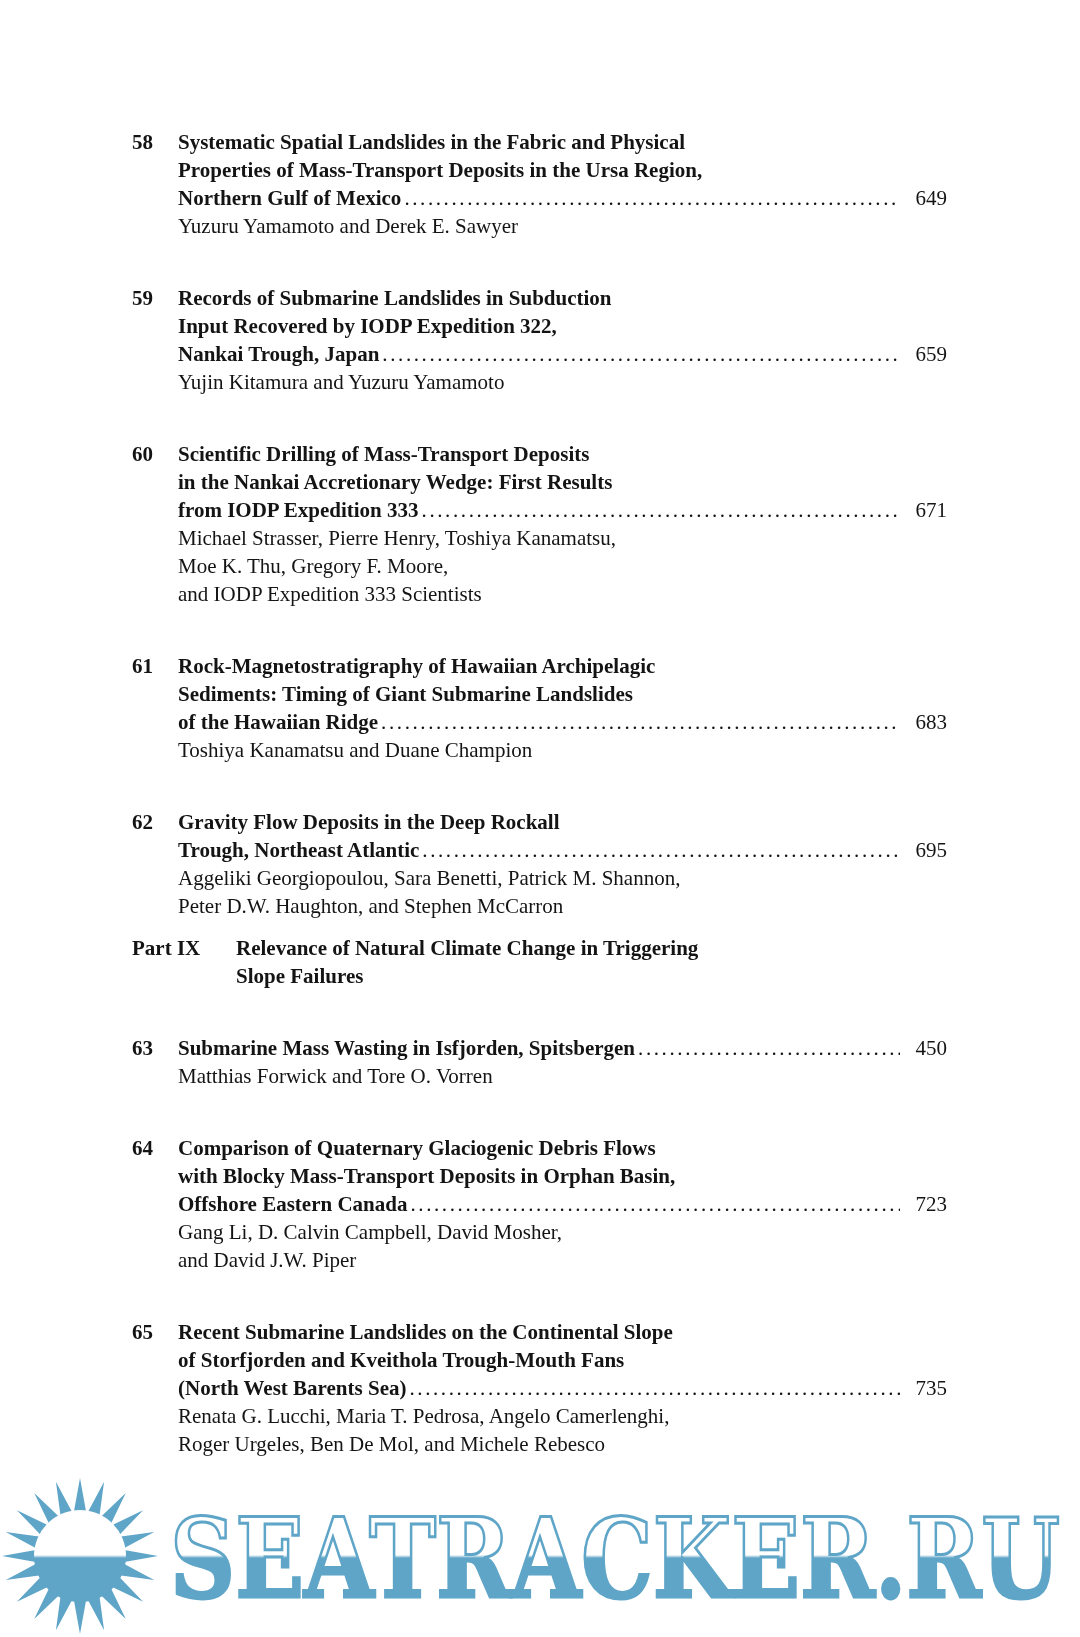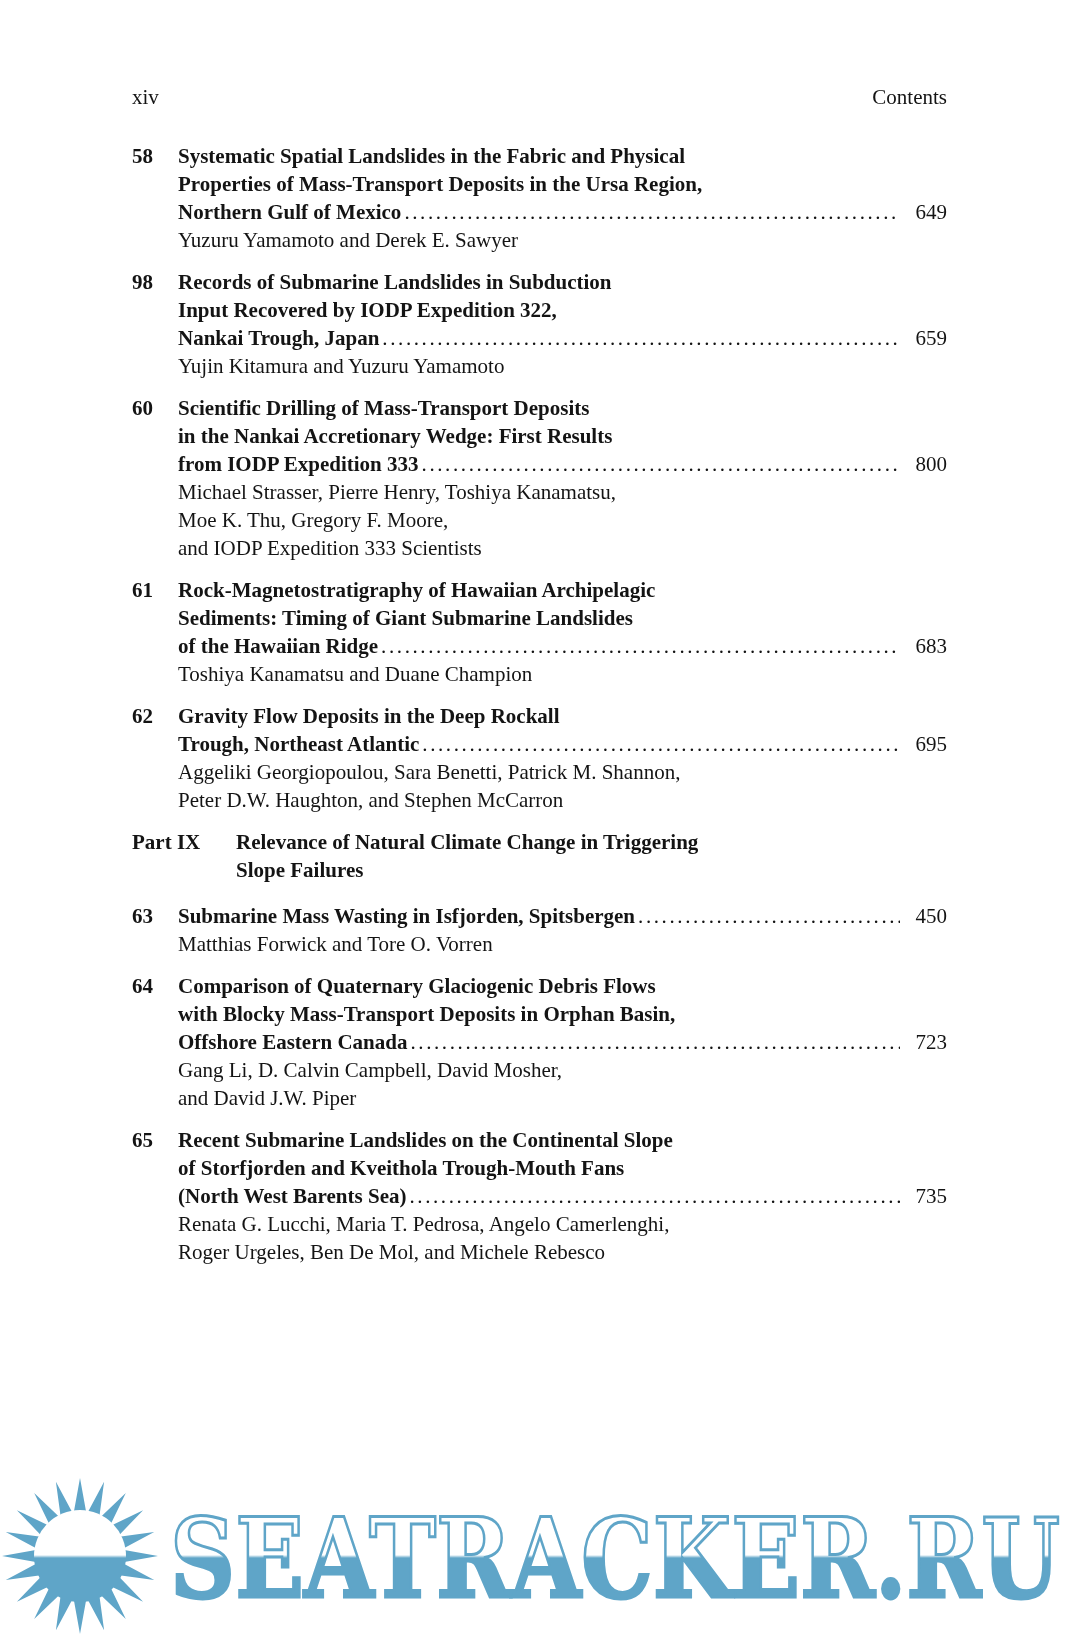--- a/index.html
+++ b/index.html
@@ -11,21 +11,21 @@
     font-family:"Liberation Serif", serif;
     color:#141414;
     overflow:hidden;
   }
   .content{position:absolute;left:132px;right:133px;top:84px;}
   .pagehead{
     display:flex;justify-content:space-between;align-items:baseline;
     font-size:21px;line-height:26px;margin-bottom:32px;
   }
   .toc{font-size:21px;line-height:28px;}
-  .entry{display:flex;margin-bottom:14px;}
+  .entry{display:flex;margin-bottom:14px;margin-top:44px;}
   .num{width:46px;flex:none;font-weight:bold;}
   .ebody{flex:1;min-width:0;}
   .tline{font-weight:bold;white-space:nowrap;}
   .tline.last{display:flex;align-items:baseline;white-space:normal;text-align:center;}
   .ttext{font-weight:bold;white-space:nowrap;flex:none;}
   .leader{
     flex:1;min-width:14px;overflow:hidden;white-space:nowrap;
     font-weight:normal;letter-spacing:2.6px;
     margin-left:3px;margin-right:16px;
   }
@@ -36,45 +36,41 @@
   .part-title{flex:1;font-weight:bold;}
   .part-title div{white-space:nowrap;}
   .watermark{position:absolute;left:0;bottom:0;width:992px;height:240px;text-decoration:underline;}
   .watermark svg{display:block;}
 </style>
 </head>
 <body>
 
 <div class="page">
   <div class="content">
-    <div class="pagehead">
-      <span>xiv</span>
-      <span>Contents</span>
-    </div>
     <div class="toc">
   <div class="entry">
     <div class="num">58</div>
     <div class="ebody">
       <div class="titles">
               <div class="tline">Systematic Spatial Landslides in the Fabric and Physical</div>
               <div class="tline">Properties of Mass-Transport Deposits in the Ursa Region,</div>
               <div class="tline last">
                 <span class="ttext">Northern Gulf of Mexico</span>
                 <span class="leader">......................................................................................................................................................</span>
                 <span class="pg">649</span>
               </div>
             </div>
       <div class="authors">
               <div>Yuzuru Yamamoto and Derek E. Sawyer</div>
             </div>
     </div>
   </div>
 
   <div class="entry">
-    <div class="num">98</div>
+    <div class="num">59</div>
     <div class="ebody">
       <div class="titles">
               <div class="tline">Records of Submarine Landslides in Subduction</div>
               <div class="tline">Input Recovered by IODP Expedition 322,</div>
               <div class="tline last">
                 <span class="ttext">Nankai Trough, Japan</span>
                 <span class="leader">......................................................................................................................................................</span>
                 <span class="pg">659</span>
               </div>
             </div>
@@ -86,21 +82,21 @@
 
   <div class="entry">
     <div class="num">60</div>
     <div class="ebody">
       <div class="titles">
               <div class="tline">Scientific Drilling of Mass-Transport Deposits</div>
               <div class="tline">in the Nankai Accretionary Wedge: First Results</div>
               <div class="tline last">
                 <span class="ttext">from IODP Expedition 333</span>
                 <span class="leader">......................................................................................................................................................</span>
-                <span class="pg">800</span>
+                <span class="pg">671</span>
               </div>
             </div>
       <div class="authors">
               <div>Michael Strasser, Pierre Henry, Toshiya Kanamatsu,</div>
               <div>Moe K. Thu, Gregory F. Moore,</div>
               <div>and IODP Expedition 333 Scientists</div>
             </div>
     </div>
   </div>
 

